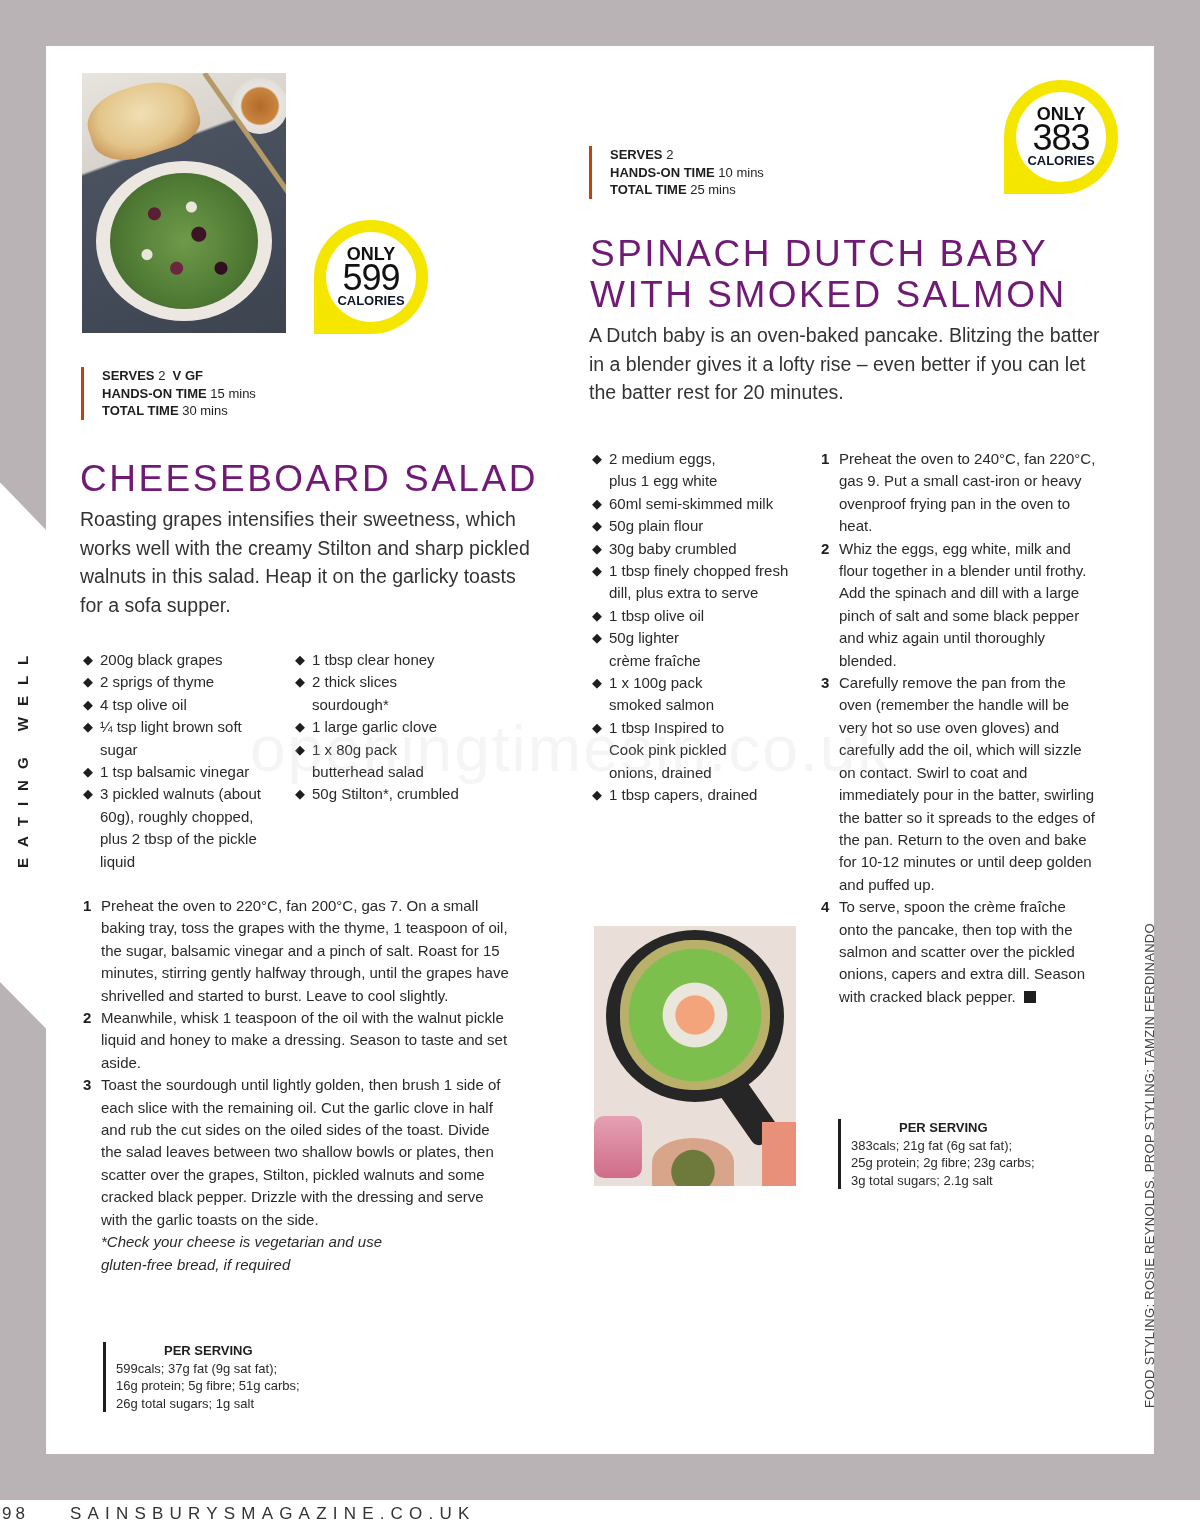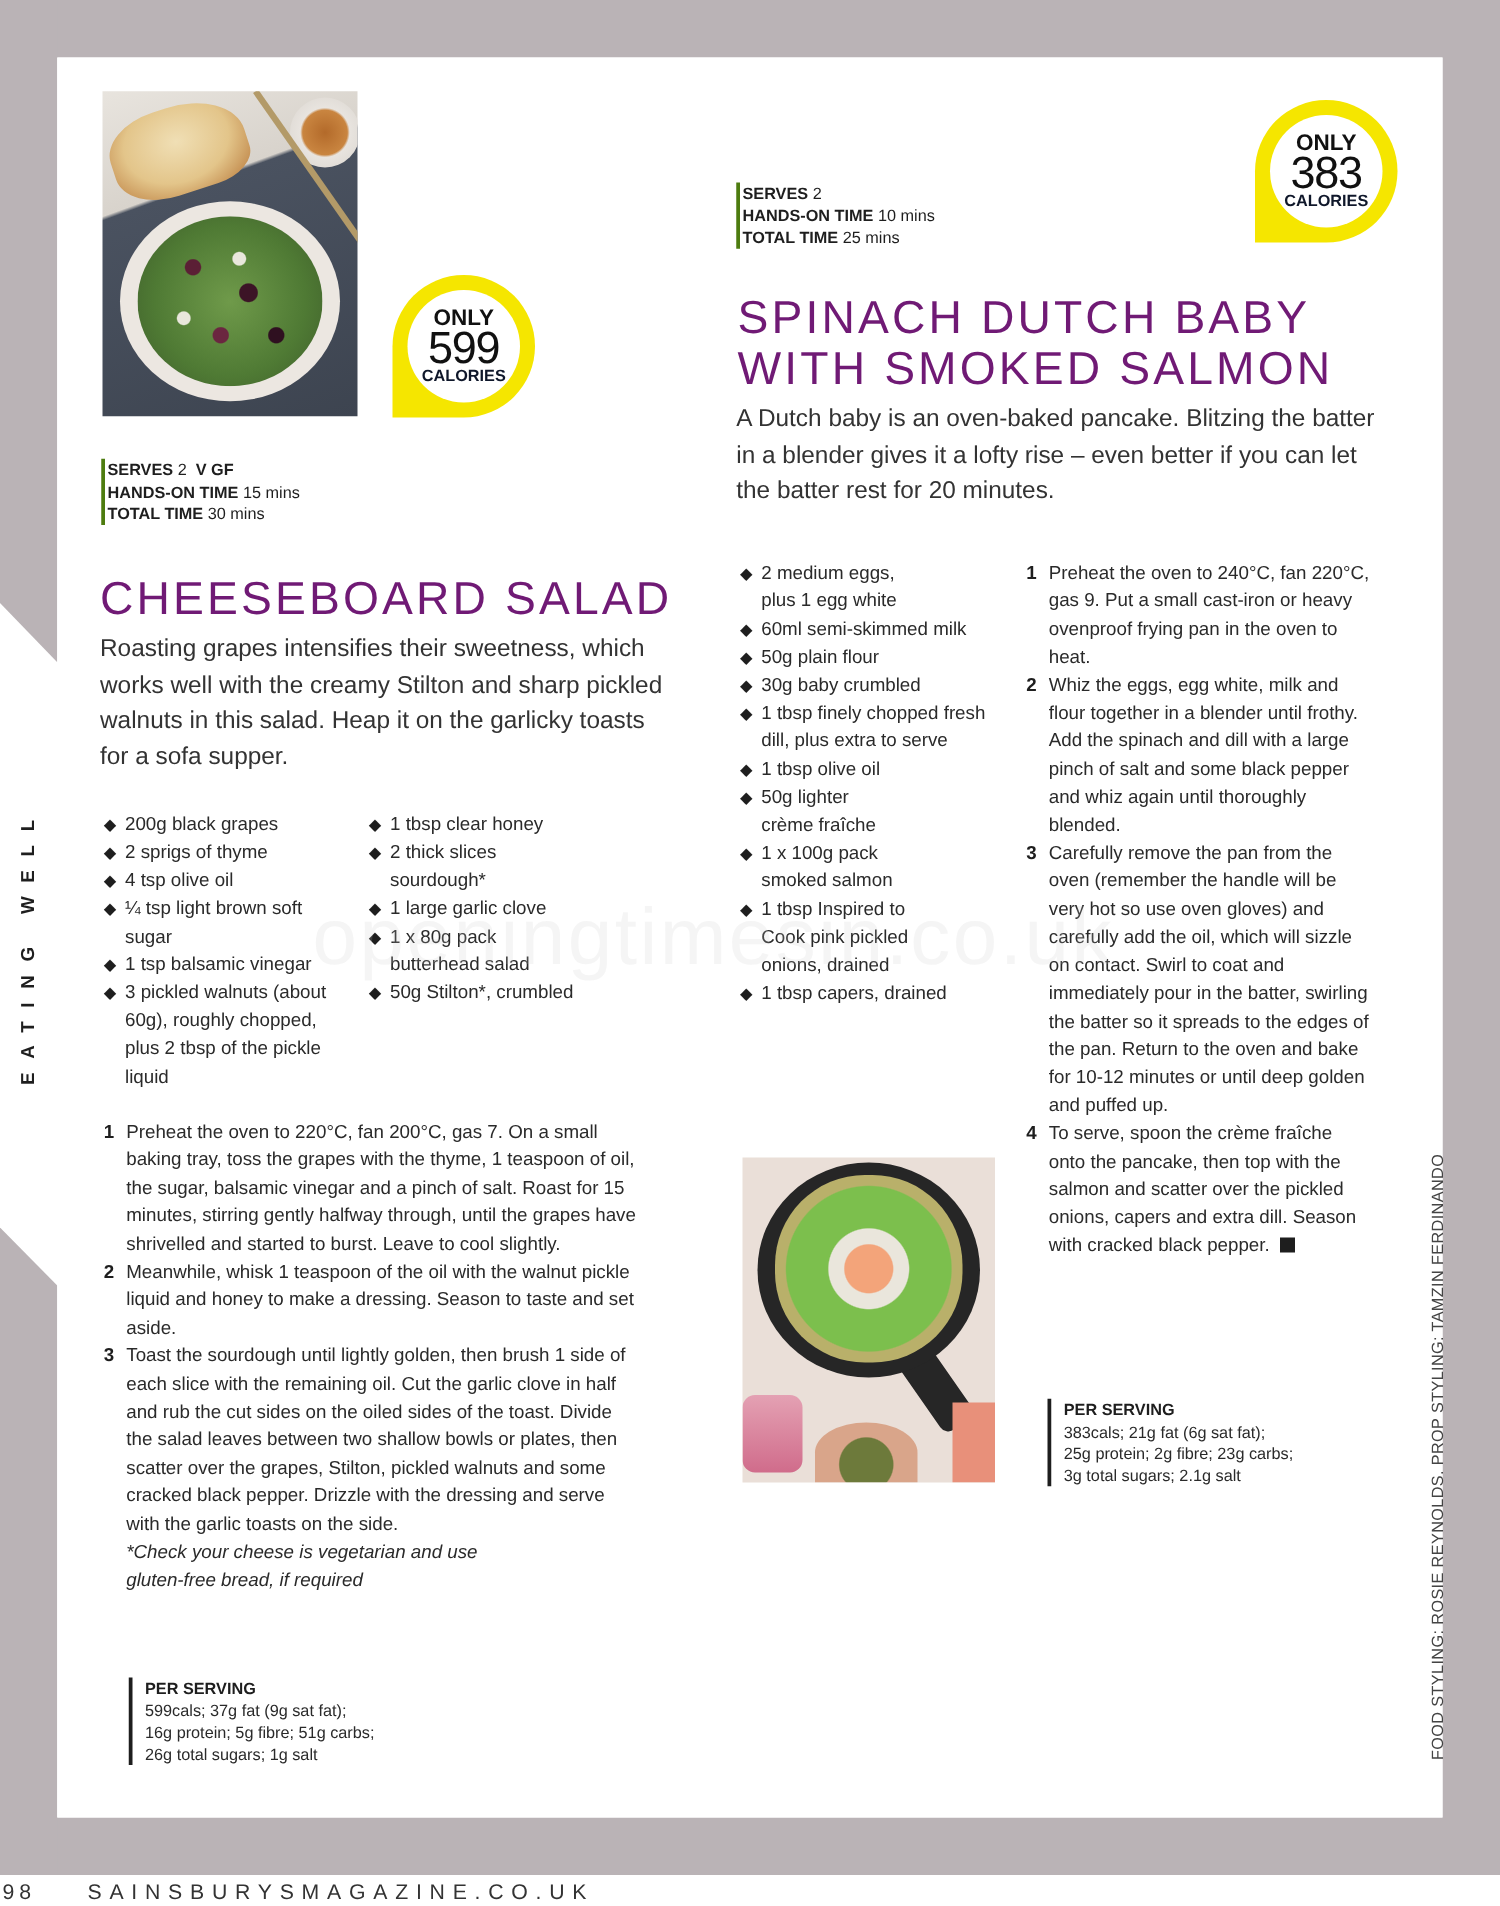--- a/index.html
+++ b/index.html
@@ -52,21 +52,21 @@
 
   .cal-badge { position: absolute; width: 114px; height: 114px; background: #f5e600; border-radius: 50% 50% 50% 0; }
   .cal-badge .inner { position: absolute; left: 12px; top: 12px; width: 90px; height: 90px; border-radius: 50%; background: #ffffff;
     display: flex; flex-direction: column; align-items: center; justify-content: center; }
   .cal-badge .only { font-size: 18px; font-weight: bold; line-height: 17px; color: #111; }
   .cal-badge .num { font-size: 36px; font-weight: normal; line-height: 30px; color: #111; letter-spacing: -1px; }
   .cal-badge .cal { font-size: 13px; font-weight: bold; line-height: 15px; color: #0f172a; }
   .badge-salad { left: 314px; top: 220px; }
   .badge-dutch { left: 1004px; top: 80px; }
 
-  .meta { position: absolute; border-left: 3px solid #4d7c0f; padding-left: 2px; font-size: 13px; line-height: 17.5px; color: #1e1e1e; }
+  .meta { position: absolute; border-left: 3px solid #c2410c; padding-left: 18px; font-size: 13px; line-height: 17.5px; color: #1e1e1e; }
   .meta b { font-weight: bold; }
   .meta-salad { left: 81px; top: 367px; }
   .meta-dutch { left: 589px; top: 146px; }
 
   .title { position: absolute; font-size: 37px; font-weight: normal; letter-spacing: 2.5px; color: #701a75; line-height: 41px; }
   .title-salad { left: 80px; top: 458px; }
   .title-dutch { left: 590px; top: 233px; width: 520px; }
 
   .intro { position: absolute; font-size: 19.5px; line-height: 28.5px; color: #333; }
   .intro-salad { left: 80px; top: 505px; width: 460px; }
@@ -81,21 +81,21 @@
 
   .method { position: absolute; list-style: none; font-size: 15px; line-height: 22.4px; color: #2a2a2a; }
   .method li { position: relative; padding-left: 18px; }
   .method li .n { position: absolute; left: 0; top: 0; font-weight: bold; color: #1e1e1e; }
   .method-salad { left: 83px; top: 895px; width: 430px; }
   .method-dutch { left: 821px; top: 448px; width: 275px; }
   .note { font-style: italic; padding-left: 18px; }
   .end-mark { display: inline-block; width: 12px; height: 12px; background: #1e1e1e; margin-left: 8px; vertical-align: -1px; }
 
   .nutrition { position: absolute; border-left: 3px solid #1e1e1e; padding-left: 10px; font-size: 13px; line-height: 17.5px; color: #2a2a2a; }
-  .nutrition .head { font-weight: bold; color: #1e1e1e; }
+  .nutrition .head { font-weight: bold; color: #1e1e1e; margin-left: 48px; }
   .nut-salad { left: 103px; top: 1342px; }
   .nut-dutch { left: 838px; top: 1119px; }
 
   .credits { position: absolute; left: 1142px; top: 1408px; transform-origin: left top; transform: rotate(-90deg);
     font-size: 13px; letter-spacing: 0.3px; color: #444; white-space: nowrap; }
 
   .watermark { position: absolute; left: 250px; top: 712px; font-size: 64px; color: rgba(200,200,200,0.18); letter-spacing: 2px; pointer-events: none; white-space: nowrap; }
 
   .footer { position: absolute; left: 0; top: 1500px; width: 1117px; height: 25px; background: #ffffff; }
   .footer .pg { position: absolute; left: 2px; top: 4px; font-size: 17px; letter-spacing: 4px; color: #333; }

